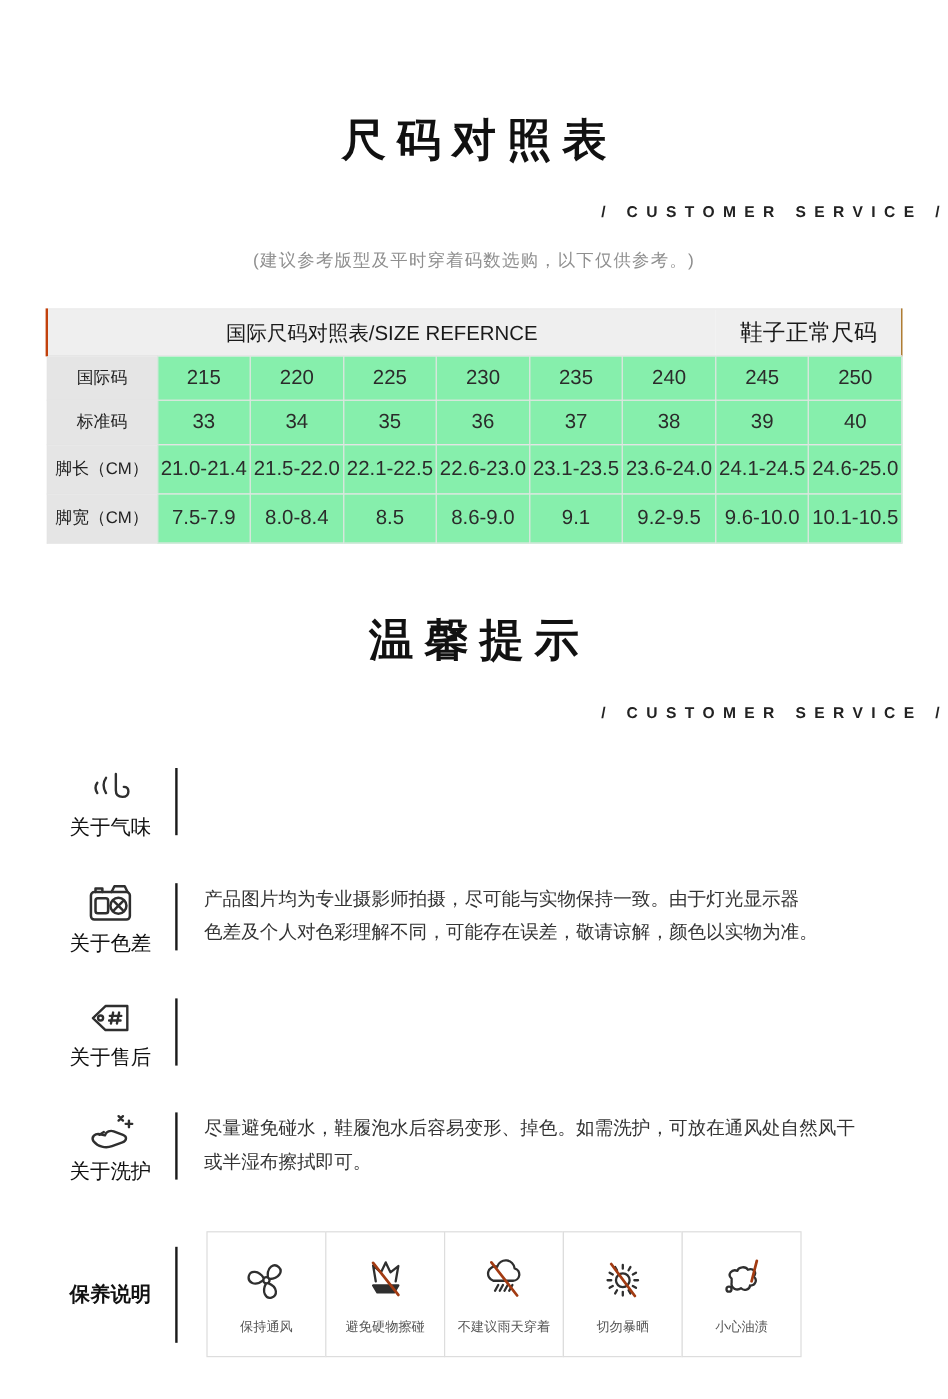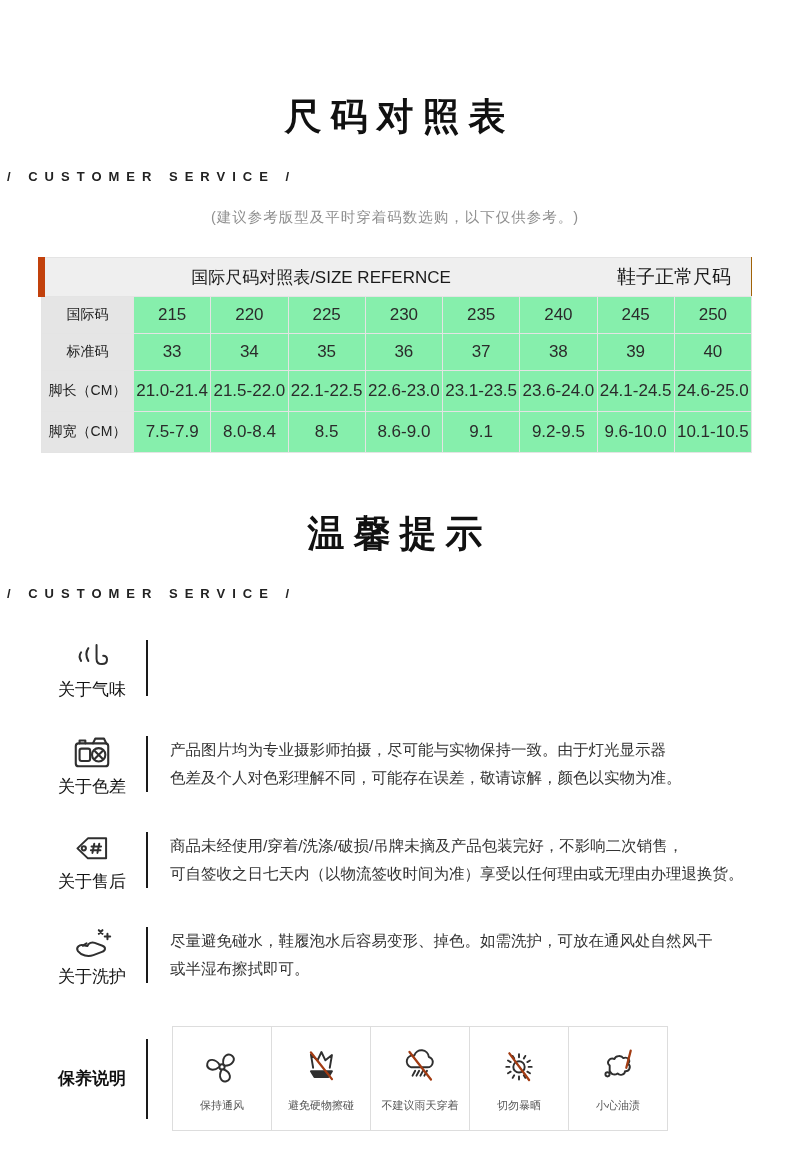--- a/index.html
+++ b/index.html
@@ -2,33 +2,33 @@
 <html><head>
 <meta charset="utf-8">
 <style>
   * { margin:0; padding:0; box-sizing:border-box; }
   body { background:#fff; font-family:"Liberation Sans","DejaVu Sans",sans-serif; color:#333; }
   .page { width:790px; height:1166px; margin:0 auto; background:#fff; overflow:hidden; }
 
   
   .sec-title { text-align:center; font-size:37px; font-weight:700; color:#111;
                letter-spacing:9px; text-indent:9px; }
-  .sec-sub { text-align:left; font-size:13px; font-weight:600; color:#222;
+  .sec-sub { text-align:right; font-size:13px; font-weight:600; color:#222;
              letter-spacing:7px; text-indent:7px; margin-top:27px; }
   .sec-note { text-align:center; font-size:14.5px; color:#8f8f8f; margin-top:24px; letter-spacing:1px; }
 
   .sec1 { padding-top:92px; }
 
   
   .size-table { width:714px; margin:30px auto 0; border-collapse:collapse; table-layout:fixed; }
   .size-table col.label-col { width:92px; }
   .size-table th, .size-table td { border:1px solid #e4e4e4; text-align:center; vertical-align:middle; }
   .size-table thead th { background:#efefef; border-left:none; border-right:none; height:39px;
                          font-weight:400; color:#1a1a1a; }
-  .size-table thead th.th-main { font-size:17px; border-left:7px solid #c2410c; }
+  .size-table thead th.th-main { font-size:17px; border-left:2px solid #c2410c; }
   .size-table thead th.th-right { font-size:19px; border-right:1px solid #a16207; }
   .size-table tbody th.row-label { background:#e5e5e5; font-weight:400; font-size:14px; color:#222;text-align:center; }
   .size-table tbody td { background:#86efac; font-size:17px; color:#2b2b2b; }
   .size-table tbody tr { height:37px; }
   .size-table tbody tr:nth-child(n+3) { height:41px; }
 
   .sec2 { padding-top:56px; }
 
   
   .notice-list { margin-top:34px; padding-left:38px; }
@@ -173,24 +173,20 @@
             <span>
               <svg width="44" height="40" viewBox="0 0 48 44" fill="none" stroke="#2f2f2f" stroke-width="2.2" stroke-linecap="round" stroke-linejoin="round">
                 <path d="M8 23.5 L19.5 12.5 H39.5 V34.5 H19.5 Z"></path>
                 <circle cx="15" cy="23.5" r="2.3"></circle>
                 <path d="M26.5 18.5 l-2 10 M32 18.5 l-2 10 M23.5 21.5 h10.5 M22.8 25.7 h10.5"></path>
               </svg>
             </span>
             <span class="notice-label">关于售后</span>
           </div>
           <div class="notice-divider"></div>
-          <div class="notice-text">
-            <div>商品未经使用/穿着/洗涤/破损/吊牌未摘及产品包装完好，不影响二次销售，</div>
-            <div>可自签收之日七天内（以物流签收时间为准）享受以任何理由或无理由办理退换货。</div>
-          </div>
         </div>
         <div class="notice-item">
           <div class="notice-left">
             <span>
               <svg width="46" height="40" viewBox="0 0 48 44" fill="none" stroke="#2f2f2f" stroke-width="2.2" stroke-linecap="round" stroke-linejoin="round">
                 <path d="M8.5 32 c-2.5 -4 1.5 -7.5 6 -6.5 l4.5 1 c1 -3.5 5 -4.8 8 -3.6 l8.5 3.2 c4 1.5 3.6 5.3 -0.5 6.8 l-9.5 3.6 c-6 2.2 -13 0.5 -17 -4.5 z"></path>
                 <path d="M14 26 l4 -2.5"></path>
                 <path d="M31.5 9 l4 4 M35.5 9 l-4 4"></path>
                 <path d="M41 13 v6 M38 16 h6"></path>
               </svg>

